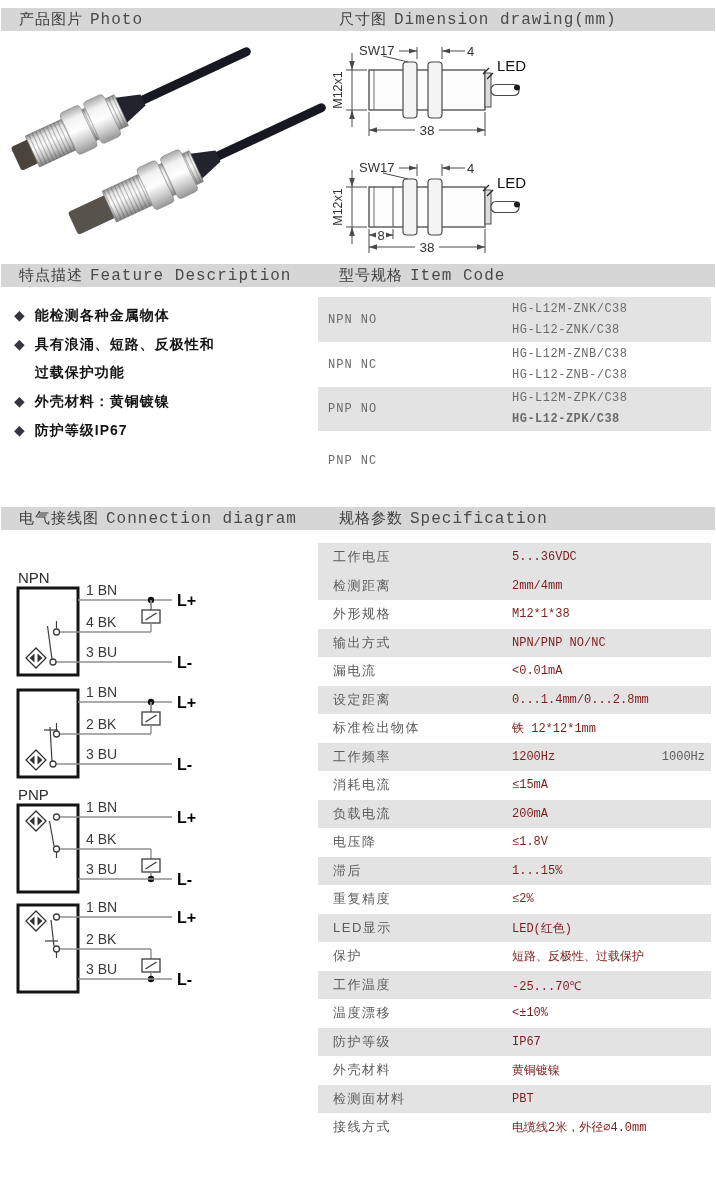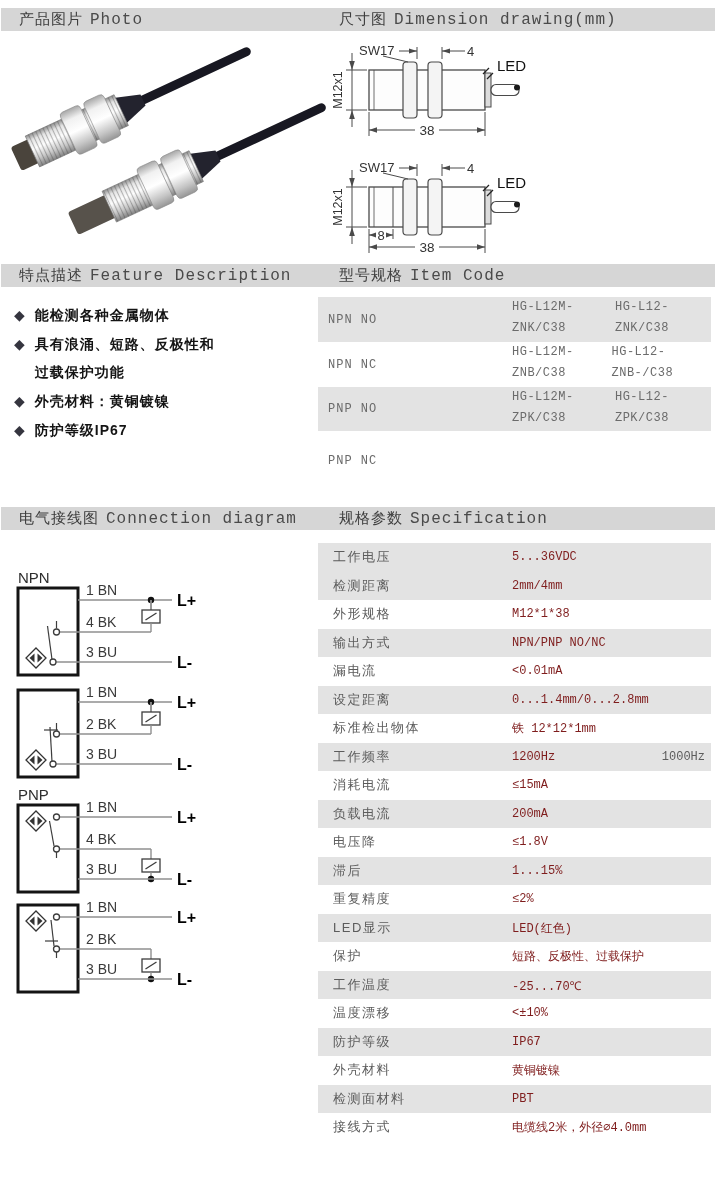--- a/index.html
+++ b/index.html
@@ -22,21 +22,21 @@
   .features { position:absolute; left:14px; top:301px; width:300px; }
   .feat { display:flex; align-items:flex-start; margin-bottom:1px; }
   .feat .bullet { color:#35353f; font-size:14px; line-height:28px; margin-right:10px; }
   .feat .ftext { font-weight:bold; font-size:14px; color:#141414; line-height:28px; letter-spacing:1px; }
 
   .codes { position:absolute; left:318px; top:297px; width:393px; }
   .crow { position:relative; width:100%; }
   .crow.shaded { background:#e3e3e3; }
   .ctype { position:absolute; left:10px; top:50%; transform:translateY(-50%);
            font-family:"Liberation Mono","DejaVu Sans Mono",monospace; font-size:12px; color:#6b6b6b; letter-spacing:1px; }
-  .ccodes { position:absolute; left:194px; top:0; height:100%; display:flex; flex-direction:row; justify-content:center; }
+  .ccodes { position:absolute; left:194px; top:0; height:100%; display:flex; flex-direction:column; justify-content:center; }
   .ccodes div { font-family:"Liberation Mono","DejaVu Sans Mono",monospace; font-size:12px; color:#6b6b6b; letter-spacing:0.5px; }
 
   .spec { position:absolute; left:318px; top:543px; width:393px; }
   .srow { position:relative; width:100%; height:28.5px; }
   .srow.shaded { background:#e3e3e3; }
   .slabel { position:absolute; left:15px; top:50%; transform:translateY(-50%);
             font-size:13px; color:#5c5c5c; letter-spacing:1.5px; white-space:nowrap; }
   .svalue { position:absolute; left:194px; top:50%; transform:translateY(-50%);
             font-family:"Liberation Mono","DejaVu Sans Mono",monospace; font-size:12px; color:#7f1d1d; white-space:nowrap; }
   .svalue2 { position:absolute; right:6px; top:50%; transform:translateY(-50%);
@@ -240,21 +240,21 @@
         <div class="ctype">NPN NC</div>
         <div class="ccodes">
           <div style="line-height: 21px;">HG-L12M-ZNB/C38</div>
           <div style="line-height: 21px;">HG-L12-ZNB-/C38</div>
         </div>
       </div>
       <div class="crow shaded" style="height: 44px;">
         <div class="ctype">PNP NO</div>
         <div class="ccodes">
           <div style="line-height: 21px;">HG-L12M-ZPK/C38</div>
-          <div style="line-height: 21px;">HG-L12-ZPK/C38</div>
+          <div style="line-height: 21px; font-weight: bold;">HG-L12-ZPK/C38</div>
         </div>
       </div>
       <div class="crow" style="height: 60px;">
         <div class="ctype">PNP NC</div>
       </div>
     </div>
 
   <div class="diag" style="top:570px;" id="diag0"><svg width="320" height="120" viewBox="0 0 320 120">
         <text x="10" y="13" font-size="15" fill="#2e2e2e" font-family="&quot;Liberation Sans&quot;,&quot;DejaVu Sans&quot;,sans-serif">NPN</text>
         <rect x="10" y="18" width="60" height="87" fill="none" stroke="#141414" stroke-width="3"></rect>

